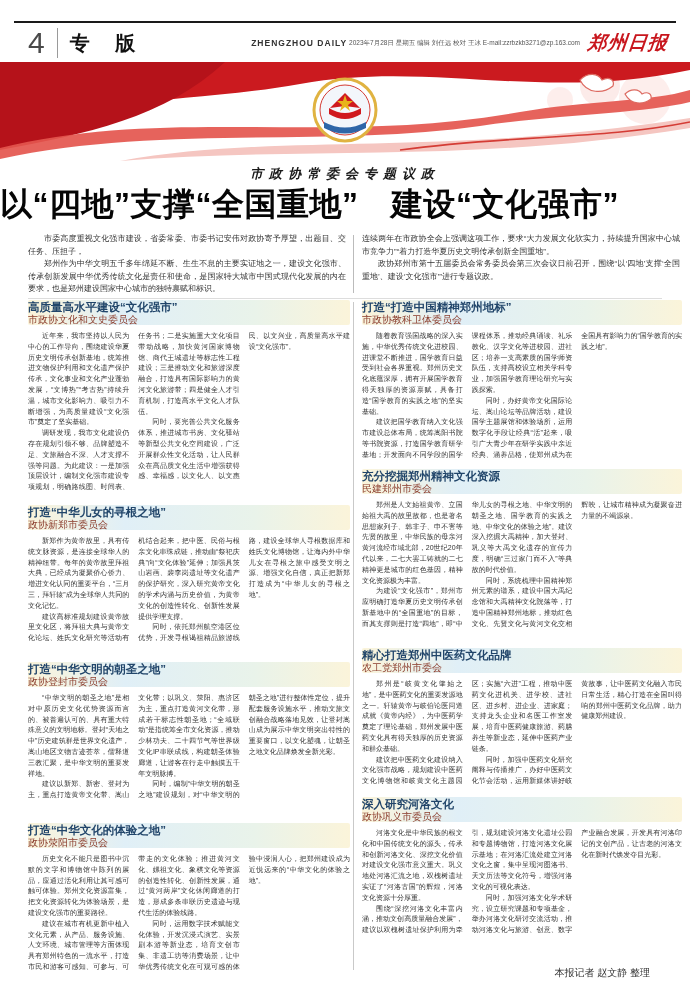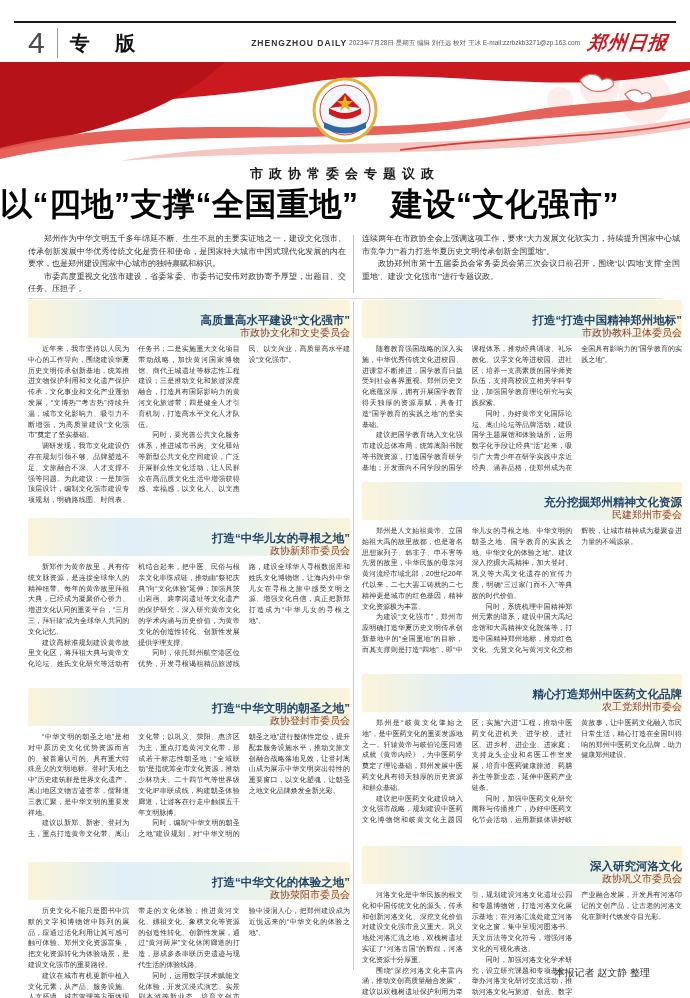--- a/index.html
+++ b/index.html
@@ -11,34 +11,34 @@
   .hdr-divider{width:1px;height:30px;background:#9a9a9a;margin-right:12px;}
   .section-title{font-size:20px;font-weight:bold;color:#111;letter-spacing:10px;}
   .hdr-right{margin-left:auto;display:flex;align-items:center;gap:8px;}
   .hdr-right-stack{display:flex;flex-direction:row;align-items:flex-end;gap:2px;}
   .masthead-en{font-size:8.5px;font-weight:bold;color:#333;letter-spacing:1px;}
   .dateline{font-size:6.5px;color:#555;white-space:nowrap;}
   .masthead-cn{font-size:19px;font-weight:900;color:#c8161d;font-family:"Liberation Serif","DejaVu Serif",serif;font-style:italic;letter-spacing:1px;transform:skewX(-6deg);}
   
   .banner{position:absolute;left:0;top:60px;width:690px;height:102px;}
   
-  .kicker{position:absolute;left:0;top:165px;width:690px;text-align:center;font-size:13px;font-weight:bold;color:#1a1a1a;letter-spacing:6px;}
+  .kicker{position:absolute;left:0;top:165px;width:690px;text-align:center;font-size:13px;font-weight:bold;color:#1a1a1a;letter-spacing:6px;font-style:italic;}
   .headline{position:absolute;left:0;top:183px;width:589px;text-align:center;font-size:32px;font-weight:700;color:#050505;letter-spacing:0.5px;white-space:nowrap;}
   
   .intro-left{position:absolute;left:28px;top:233px;width:318px;height:62px;overflow:hidden;}
   .intro-right{position:absolute;left:362px;top:233px;width:318px;height:62px;overflow:hidden;}
   .intro-left p,.intro-right p{margin:0;font-size:8px;line-height:12.5px;text-align:justify;color:#333;text-indent:2em;}
   .intro-right p:first-child{text-indent:0;}
   .vline-intro{position:absolute;left:353px;top:235px;height:58px;width:1px;background:#bbb;}
   .hline-sep{position:absolute;left:28px;right:28px;top:298px;height:1px;background:#ddd;}
   .vline-main{position:absolute;left:353px;top:302px;height:668px;width:1px;background:#c9c9c9;}
   
   .colL{position:absolute;left:28px;top:300px;width:322px;}
   .colR{position:absolute;left:362px;top:300px;width:320px;}
-  .ahdr{border-radius:2px;text-align:right;padding-top:13px;background:linear-gradient(90deg,#fbf4da 0%,#e0eff7 30%,#e9f3ea 70%,#fbf4da 100%);}
+  .ahdr{border-radius:2px;text-align:left;padding-top:0;background:linear-gradient(90deg,#fbf4da 0%,#e0eff7 30%,#e9f3ea 70%,#fbf4da 100%);}
   .atitle{font-size:11.5px;font-weight:bold;color:#21456a;line-height:15px;}
   .aorg{font-size:10px;color:#8a3b2b;line-height:10px;font-family:Liberation Serif, serif;}
   .abody{margin-top:6px;column-count:3;column-gap:9px;column-fill:auto;overflow:hidden;font-size:7px;line-height:10.8px;text-align:justify;color:#333;}
   .abody p{margin:0;text-indent:2em;}
   .credit{position:absolute;right:40px;top:966px;font-size:10px;color:#333;}
 </style>
 </head>
 <body>
 
 <div id="page">
@@ -79,22 +79,22 @@
     <g fill="#ffffff" stroke="#dd6a61" stroke-width="1.2">
       <path d="M580,20 c8,-8 18,-7 22,0 c7,-4 13,0 11,6 c-10,8 -26,8 -33,-6 Z"></path>
       <path d="M625,34 c6,-6 14,-5 17,0 c6,-3 10,0 9,5 c-8,6 -20,6 -26,-5 Z"></path>
     </g>
   </svg>
 
   <div class="kicker">市政协常委会专题议政</div>
   <div class="headline">以“四地”支撑“全国重地”　建设“文化强市”</div>
 
   <div class="intro-left">
+      <p>市委高度重视文化强市建设，省委常委、市委书记安伟对政协寄予厚望，出题目、交任务、压担子，</p>
       <p>郑州作为中华文明五千多年绵延不断、生生不息的主要实证地之一，建设文化强市、传承创新发展中华优秀传统文化是责任和使命，是国家特大城市中国式现代化发展的内在要求，也是郑州建设国家中心城市的独特禀赋和标识。</p>
-      <p>市委高度重视文化强市建设，省委常委、市委书记安伟对政协寄予厚望，出题目、交任务、压担子，</p>
     </div>
   <div class="intro-right">
       <p>连续两年在市政协全会上强调这项工作，要求“大力发展文化软实力，持续提升国家中心城市竞争力”“着力打造华夏历史文明传承创新全国重地”。</p>
       <p>政协郑州市第十五届委员会常务委员会第三次会议日前召开，围绕“以‘四地’支撑‘全国重地’、建设‘文化强市’”进行专题议政。</p>
     </div>
   <div class="vline-intro"></div>
   <div class="hline-sep"></div>
   <div class="vline-main"></div>
 
   <div class="colL">
@@ -171,21 +171,21 @@
       <div class="ahdr">
         <div class="atitle">精心打造郑州中医药文化品牌</div>
         <div class="aorg">农工党郑州市委会</div>
       </div>
       <div class="abody" style="height:118px">
           <p>郑州是“岐黄文化肇始之地”，是中医药文化的重要发源地之一。轩辕黄帝与岐伯论医问道成就《黄帝内经》，为中医药学奠定了理论基础，郑州发展中医药文化具有得天独厚的历史资源和群众基础。</p>
           <p>建议把中医药文化建设纳入文化强市战略，规划建设中医药文化博物馆和岐黄文化主题园区；实施“六进”工程，推动中医药文化进机关、进学校、进社区、进乡村、进企业、进家庭；支持龙头企业和名医工作室发展，培育中医药健康旅游、药膳养生等新业态，延伸中医药产业链条。</p>
           <p>同时，加强中医药文化研究阐释与传播推广，办好中医药文化节会活动，运用新媒体讲好岐黄故事，让中医药文化融入市民日常生活，精心打造在全国叫得响的郑州中医药文化品牌，助力健康郑州建设。</p>
         </div>
     </div>
-    <div style="margin-top:10px">
+    <div style="">
       <div class="ahdr">
         <div class="atitle">深入研究河洛文化</div>
         <div class="aorg">政协巩义市委员会</div>
       </div>
       <div class="abody" style="height:116px">
           <p>河洛文化是中华民族的根文化和中国传统文化的源头，传承和创新河洛文化、深挖文化价值对建设文化强市意义重大。巩义地处河洛汇流之地，双槐树遗址实证了“河洛古国”的辉煌，河洛文化资源十分厚重。</p>
           <p>围绕“深挖河洛文化丰富内涵，推动文创高质量融合发展”，建议以双槐树遗址保护利用为牵引，规划建设河洛文化遗址公园和专题博物馆，打造河洛文化展示基地；在河洛汇流处建立河洛文化之窗，集中呈现河图洛书、天文历法等文化符号，增强河洛文化的可视化表达。</p>
           <p>同时，加强河洛文化学术研究，设立研究课题和专项基金，举办河洛文化研讨交流活动，推动河洛文化与旅游、创意、数字产业融合发展，开发具有河洛印记的文创产品，让古老的河洛文化在新时代焕发夺目光彩。</p>
         </div>
     </div>

